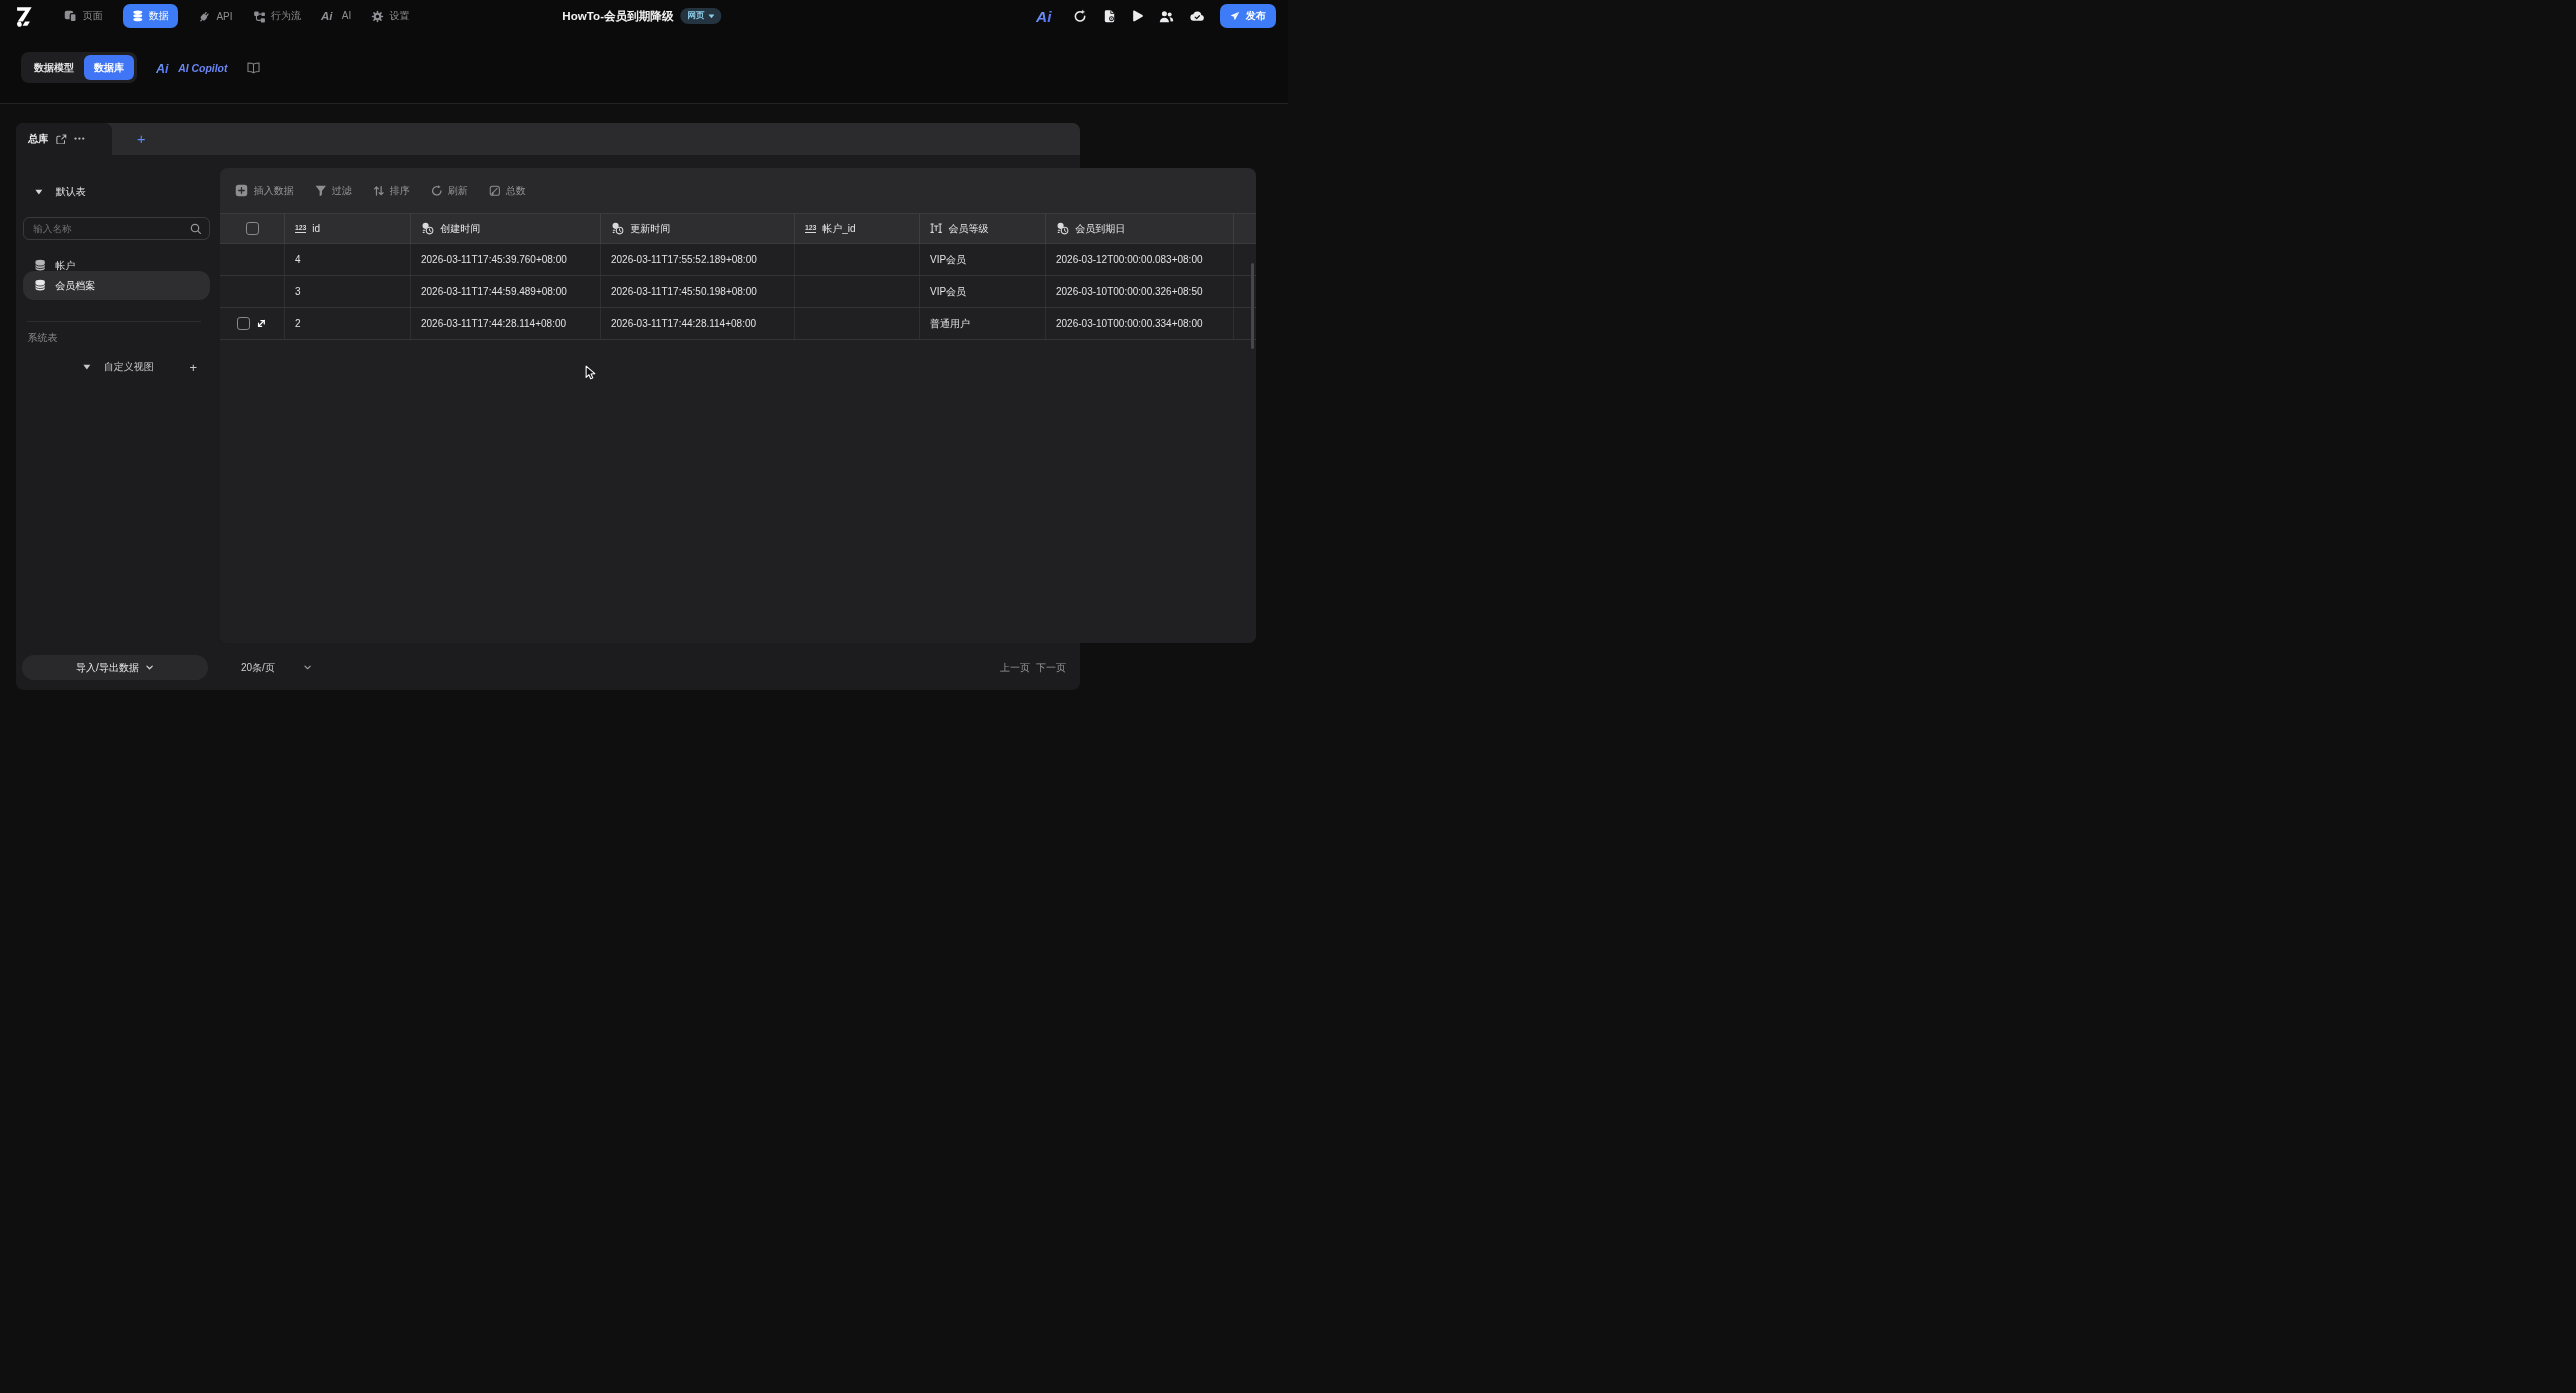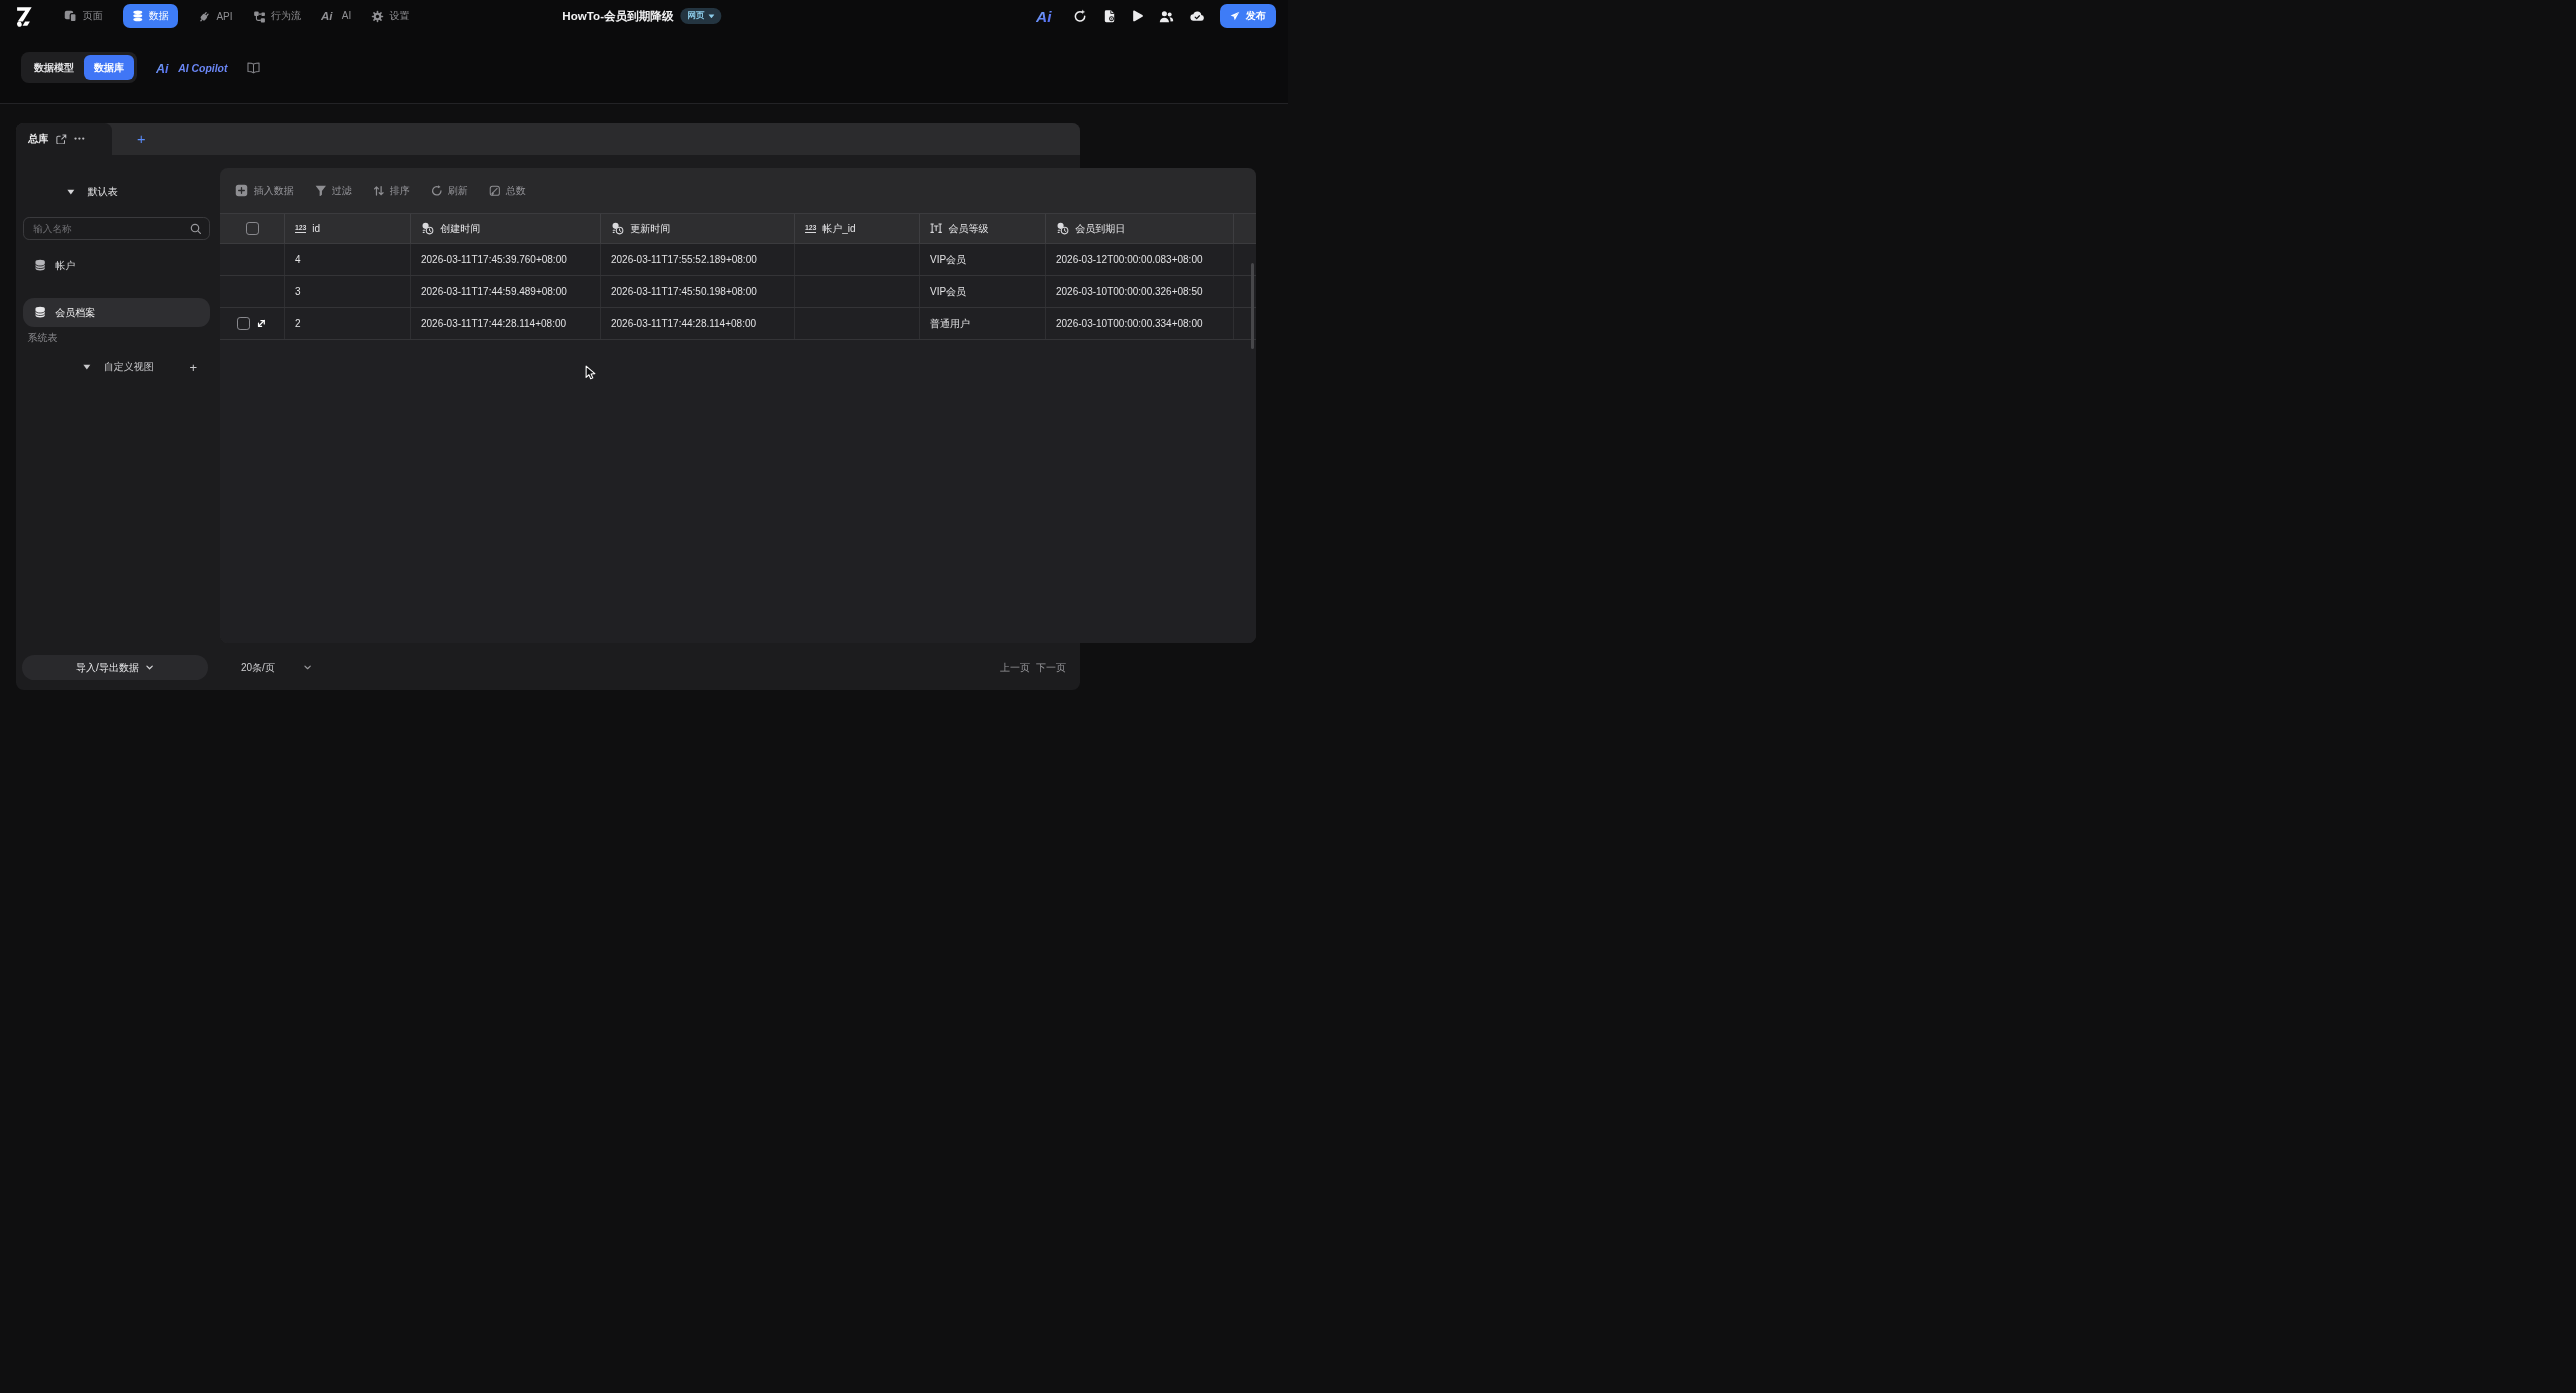--- a/index.html
+++ b/index.html
@@ -259,21 +259,21 @@
         <svg width="10.8" height="3.1" viewBox="0 0 14 4" fill="#b9b9bd">
           <circle cx="2" cy="2" r="1.5"></circle>
             <circle cx="7" cy="2" r="1.5"></circle>
             <circle cx="12" cy="2" r="1.5"></circle>
         </svg>
       </div>
       <div class="tab-add">+</div>
     </div>
 
     <div class="sidebar">
-      <div class="group-row" style="top:29px;height:15.4px;padding-left:32px;">
+      <div class="group-row" style="top:29px;height:15.4px;">
         <span class="tri">
           <svg width="7.7" height="6.2" viewBox="0 0 10 8">
               <path d="M.5 1h9L5 7z" fill="#d5d5d8"></path>
             </svg>
         </span>
         <span class="group-label">默认表</span>
       </div>
 
       <div class="search-box">
         <input type="text" placeholder="输入名称" style="">
@@ -286,21 +286,21 @@
       </div>
 
       <div class="tbl-item" style="top:96px;">
         <svg width="12.3" height="12.3" viewBox="0 0 16 16" fill="currentColor">
           <path d="M2 3.5v9c0 1.5 2.7 2.6 6 2.6s6-1.1 6-2.6v-9z"></path>
           <ellipse cx="8" cy="3.5" rx="6" ry="2.4"></ellipse>
           <path d="M2 6.6c0 1.4 2.7 2.5 6 2.5s6-1.1 6-2.5M2 9.9c0 1.4 2.7 2.5 6 2.5s6-1.1 6-2.5" stroke="#1c1c1e" stroke-width="1.1" fill="none"></path>
         </svg>
         <span class="tbl-name">帐户</span>
       </div>
-      <div class="tbl-item selected" style="top:143px;border-radius:11px;">
+      <div class="tbl-item selected" style="top:116px;border-radius:11px;">
         <svg width="12.3" height="12.3" viewBox="0 0 16 16" fill="currentColor">
           <path d="M2 3.5v9c0 1.5 2.7 2.6 6 2.6s6-1.1 6-2.6v-9z"></path>
           <ellipse cx="8" cy="3.5" rx="6" ry="2.4"></ellipse>
           <path d="M2 6.6c0 1.4 2.7 2.5 6 2.5s6-1.1 6-2.5M2 9.9c0 1.4 2.7 2.5 6 2.5s6-1.1 6-2.5" stroke="#2e2e31" stroke-width="1.1" fill="none"></path>
         </svg>
         <span class="tbl-name">会员档案</span>
       </div>
 
       <div class="side-divider"></div>
       <div class="side-sec-label">系统表</div>

